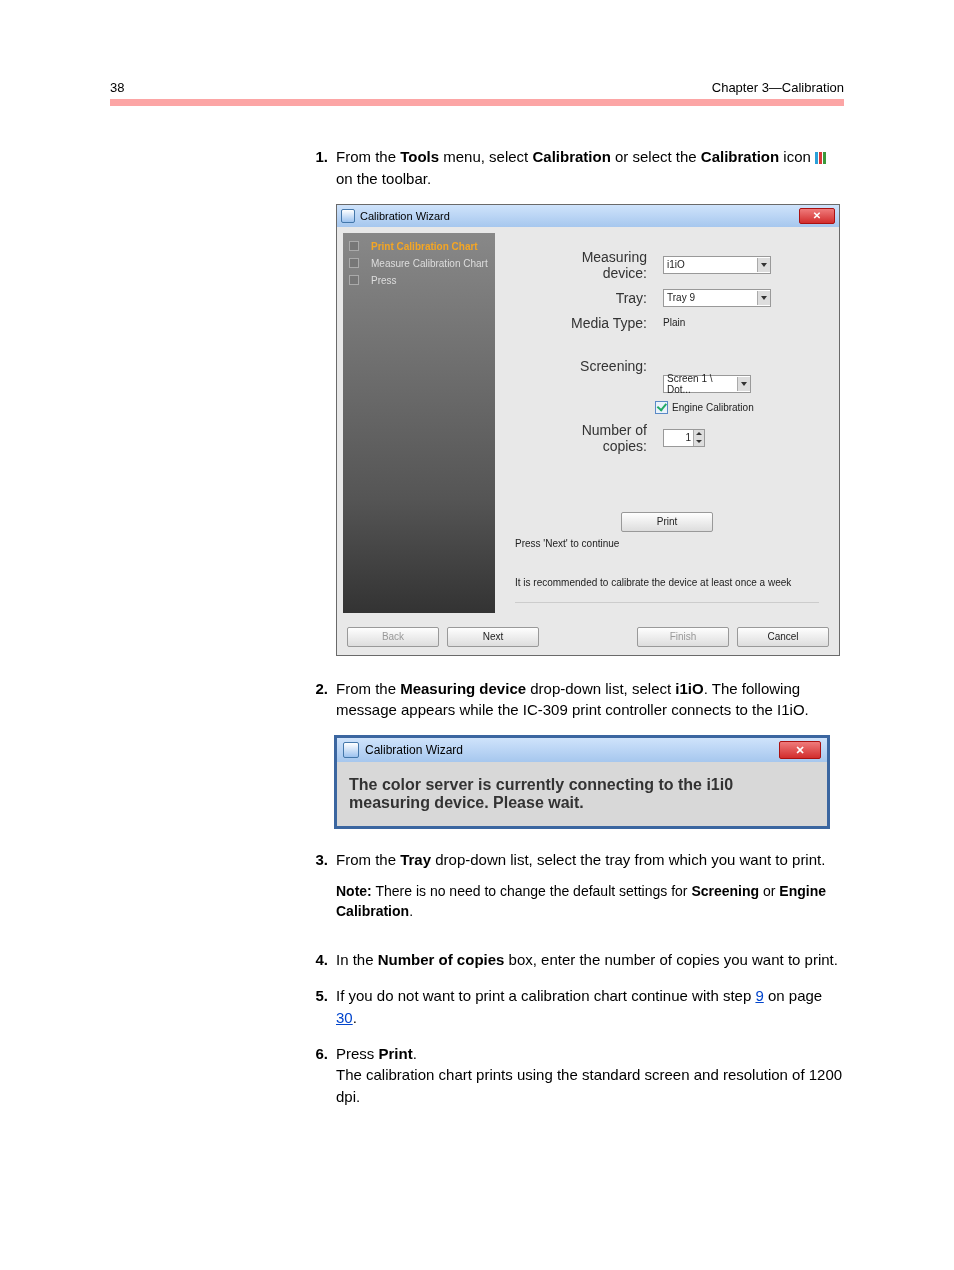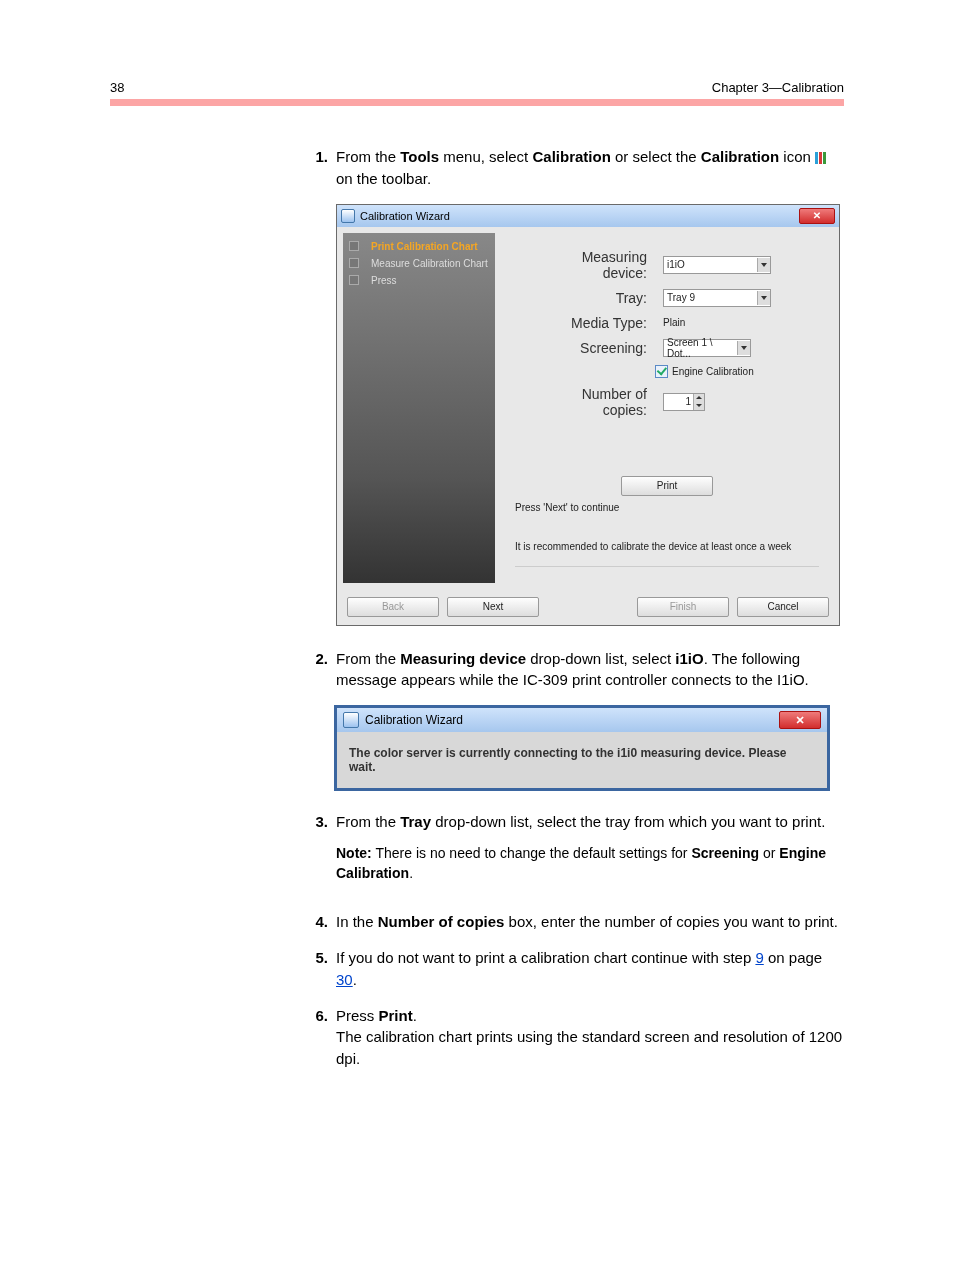--- a/index.html
+++ b/index.html
@@ -131,21 +131,21 @@
   .wizard .form-row label {
     width: 110px; text-align:right; margin-right:16px; font-size:14px; color:#333;
   }
   .wizard .form-row .value { font-size:10px; }
   .wizard .combo, .wizard .spin {
     border:1px solid #999; background:#fff; height:16px;
     display:flex; align-items:center; padding:0 3px;
     font-size:10px; position:relative;
   }
   .wizard .combo { width: 100px; justify-content:space-between; }
-  .wizard .combo.small { width:80px; }
+  .wizard .combo.small { width:80px;margin-top:36px; }
   .wizard .caret {
     width:12px; height:14px; background:#ddd; border-left:1px solid #aaa;
     display:flex; align-items:center; justify-content:center;
     margin-right:-3px;
   }
   .wizard .caret::after {
     content:""; border-left:3px solid transparent; border-right:3px solid transparent;
     border-top:4px solid #333;
   }
   .wizard .check {
@@ -214,21 +214,21 @@
   }
   .mini-dialog .close-btn {
     width:40px; height:16px;
     background: linear-gradient(#ef7b7b,#d22d2d);
     border-radius:2px; border:1px solid #a11;
     display:flex; align-items:center; justify-content:center;
     color:#fff; font-weight:bold; font-size:11px;
   }
   .mini-dialog .msg {
     background:#d8d8d8; padding:14px 12px;
-    font-size:12px; font-weight:bold; color:#333;
+    font-size:16px; font-weight:bold; color:#333;
   }
 </style>
 </head>
 <body>
 
 <div class="page">
   <div class="header-row">
     <span>38</span>
     <span>Chapter 3—Calibration</span>
   </div>

